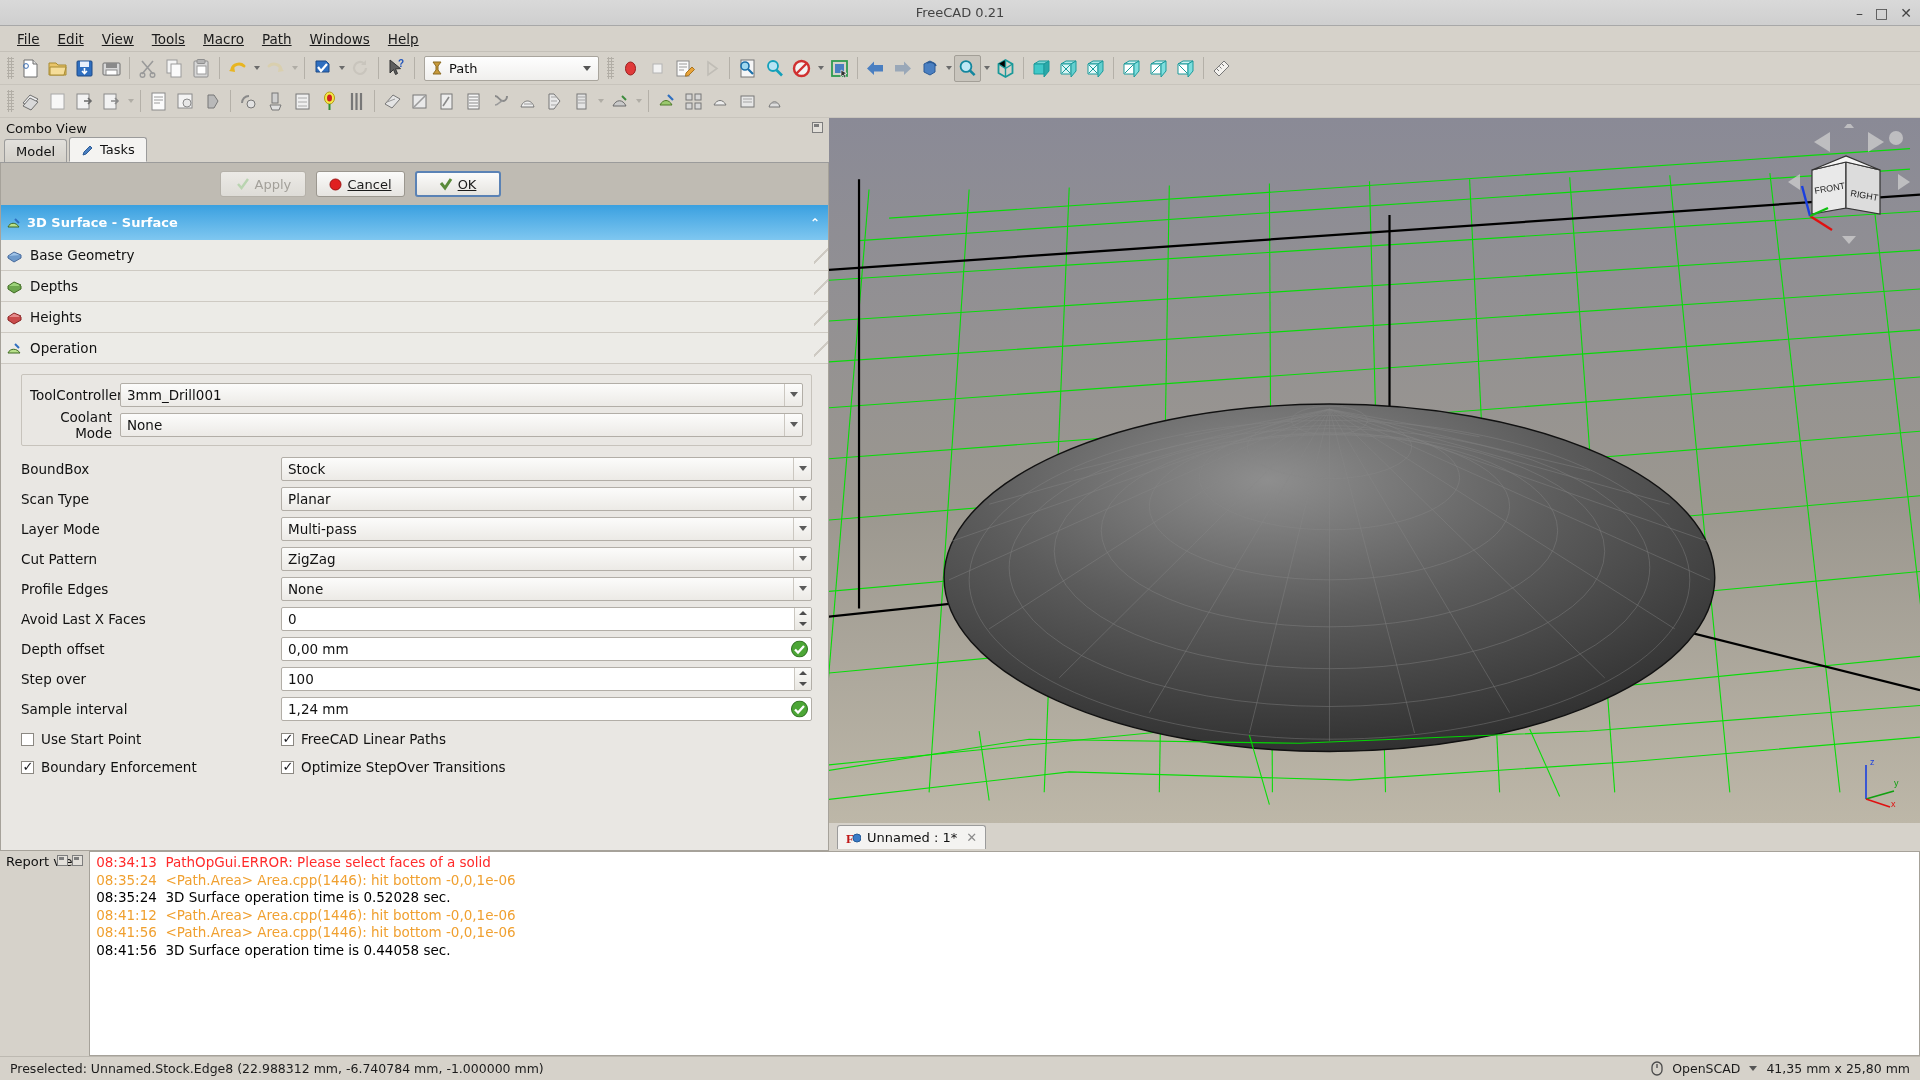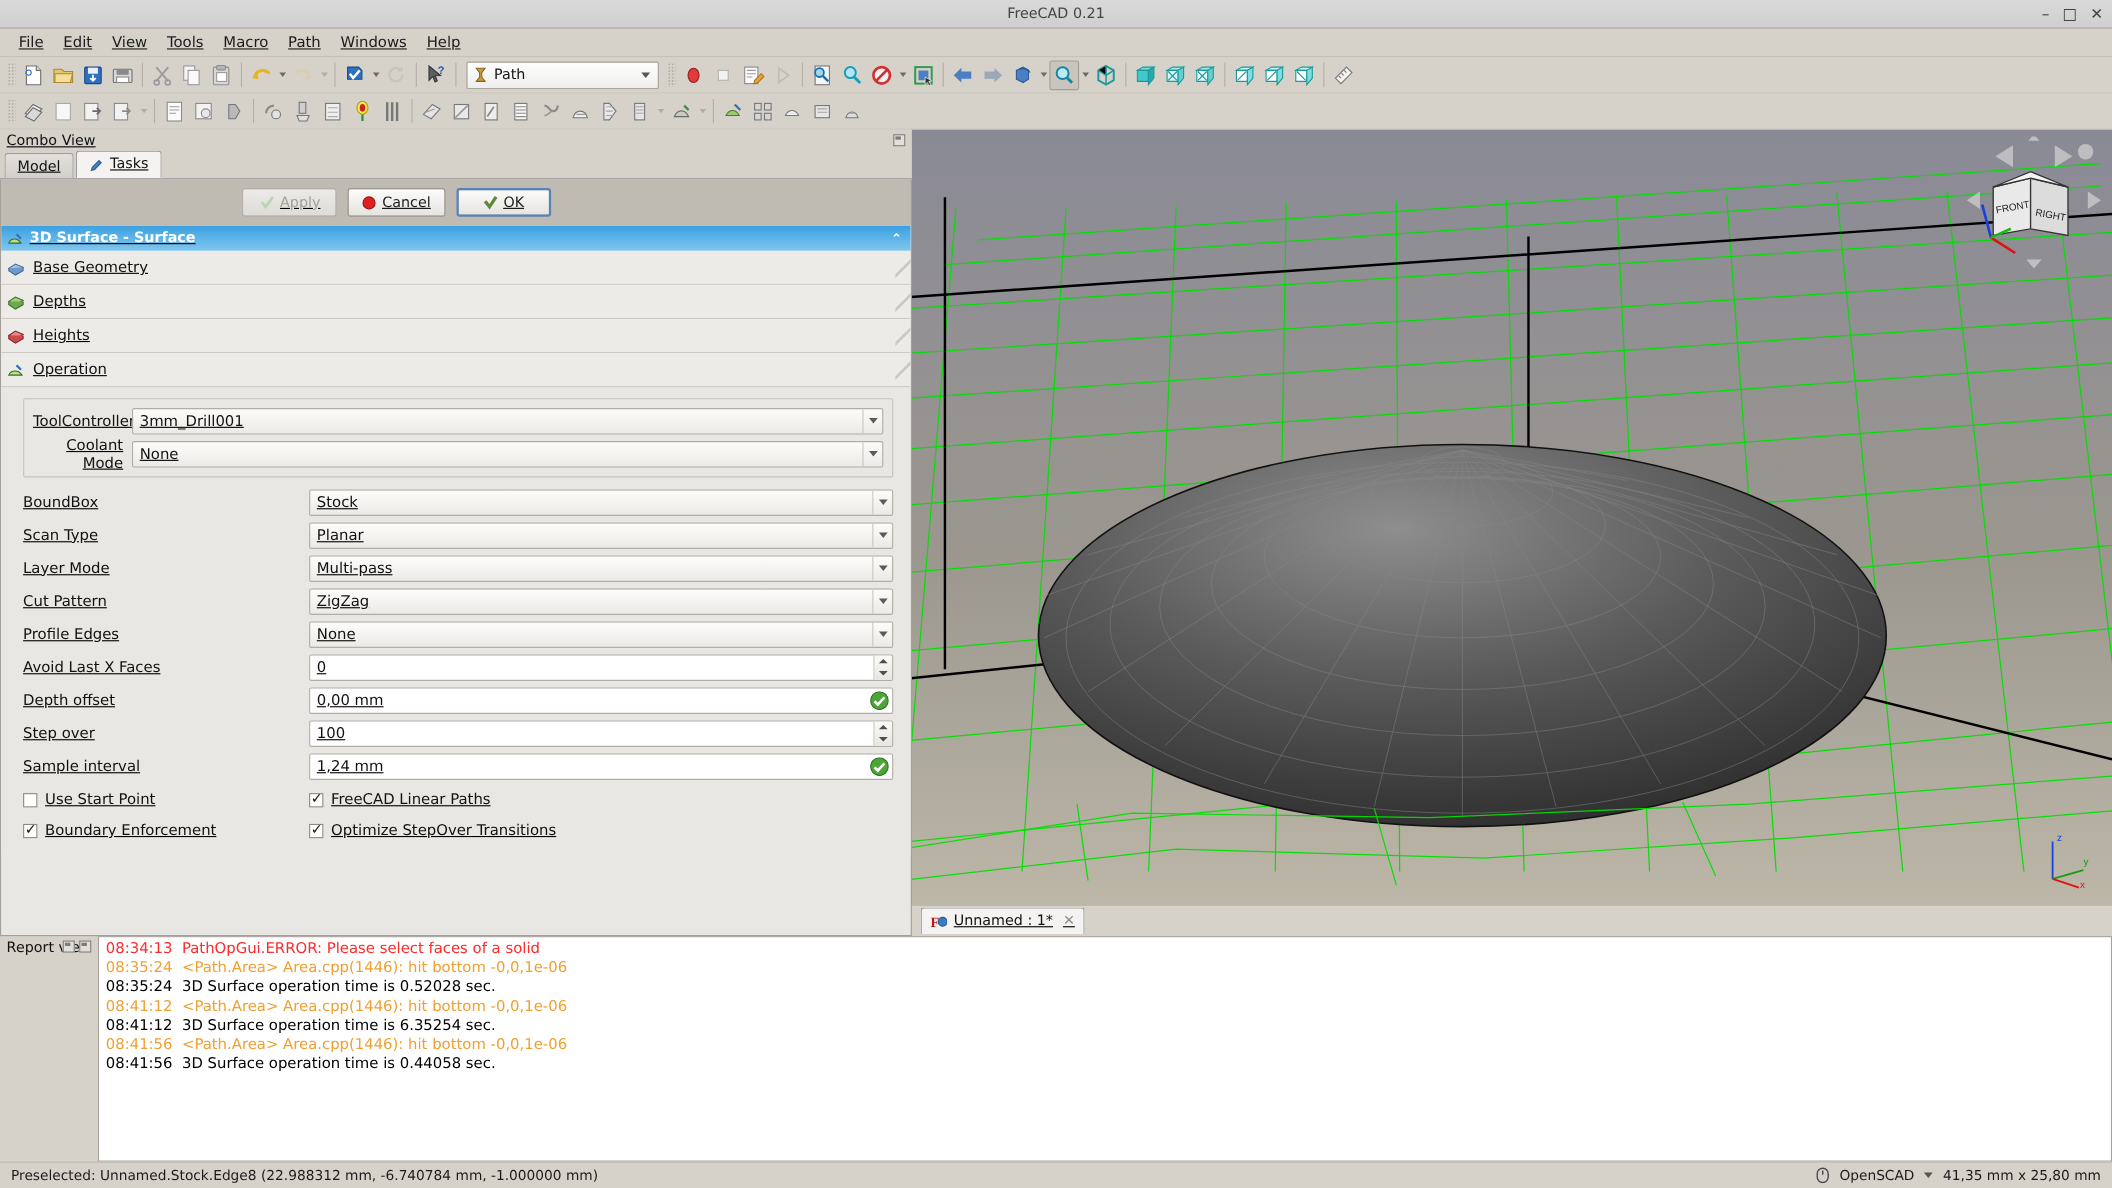--- a/index.html
+++ b/index.html
@@ -55,21 +55,21 @@
   .wb-select {
     height: 25px; width: 175px; margin: 0 5px;
     background: linear-gradient(#fefefe,#f0efed);
     border: 1px solid #a9a59d; border-radius: 2px;
     display: flex; align-items: center; padding: 0 4px; font-size: 13px; color: #111;
   }
   .wb-select .cap { flex: 1; padding-left: 4px; }
   .wb-select .caret { border-left: 4px solid transparent; border-right: 4px solid transparent; border-top: 5px solid #555; margin-right: 3px; }
 
   
-  .main { flex: 1; display: flex; min-height: 0; background: #d6d2ca; text-decoration: underline; }
+  .main { flex: 1; display: flex; min-height: 0; background: #d6d2ca; }
   .leftcol { width: 829px; display: flex; flex-direction: column; background: #d6d2ca; }
 
   .dock-title { height: 20px; font-size: 13px; color: #111; display: flex; align-items: center;
       padding: 0 6px; background: #d6d2ca; position: relative; }
   .dock-title .float { position: absolute; right: 6px; top: 4px; width: 11px; height: 11px;
       border: 1px solid #7d7d7d; background: #e3e0da; }
   .dock-title .float:after { content: ""; position: absolute; left: 1px; top: 1px; right: 3px; height: 3px; background: #7d7d7d; }
 
   
   .tabrow { display: flex; align-items: flex-end; height: 25px; padding-left: 4px; background: #d6d2ca; border-bottom: 1px solid #9b9b9b;}
@@ -83,21 +83,21 @@
   .btnbar { height: 42px; display: flex; align-items: center; justify-content: center; gap: 10px; padding-right: 108px;}
   .dlgbtn { height: 26px; min-width: 86px; padding: 0 12px; display: flex; align-items: center; justify-content: center; gap: 5px;
             border: 1px solid #9b978f; border-radius: 3px; background: linear-gradient(#fbfbfa,#e6e4e0);
             font-size: 13px; color: #1b1b1b; }
   .dlgbtn.disabled { color: #a3a09a; background: linear-gradient(#eceae6,#dedcd7); border-color: #b5b1a9;}
   .dlgbtn.default { border: 2px solid #5a82b5; }
   .dlgbtn u { text-decoration: underline; }
 
   .taskbox { flex: 1; background: #e9e7e3; margin: 0; overflow: hidden; position: relative; }
   .task-header {
-    height: 23px; display: flex; align-items: center; gap: 6px; padding: 0 6px;
+    height: 35px; display: flex; align-items: center; gap: 6px; padding: 0 6px;
     background: linear-gradient(#3aa0e0, #7fc7f0);
     color: #fff; font-weight: bold; font-size: 13px; position: relative;
   }
   .task-header .chev { position: absolute; right: 8px; color: #fff; font-size: 12px; }
   .grouprow { height: 31px; display: flex; align-items: center; gap: 8px; padding: 0 6px;
       font-size: 13.5px; color: #111; border-bottom: 1px solid #cecac3; background: #ecebe7; position: relative;}
   .grouprow:after { content:""; position: absolute; right: 0; top: 0; bottom: 0; width: 14px;
       background: linear-gradient(135deg, transparent 48%, #cecac3 48%, #cecac3 56%, transparent 56%); }
 
   .form { padding: 10px 16px 8px 20px; background: #e9e7e3; }
@@ -955,21 +955,20 @@
       <span class="ctrls">
         <i></i>
         <i></i>
       </span>
     </div>
     <div class="report-body">
       <div class="logline" style="color:#ff2a2a"><span>08:34:13</span>  <span>PathOpGui.ERROR: Please select faces of a solid</span></div>
       <div class="logline" style="color:#f0a030"><span>08:35:24</span>  <span>&lt;Path.Area&gt; Area.cpp(1446): hit bottom -0,0,1e-06</span></div>
       <div class="logline" style="color:#000000"><span>08:35:24</span>  <span>3D Surface operation time is 0.52028 sec.</span></div>
       <div class="logline" style="color:#f0a030"><span>08:41:12</span>  <span>&lt;Path.Area&gt; Area.cpp(1446): hit bottom -0,0,1e-06</span></div>
-      <div class="logline" style="color:#000000"><span>08:41:12</span>  <span>3D Surface operation time is 6.35254 sec.</span></div>
       <div class="logline" style="color:#f0a030"><span>08:41:56</span>  <span>&lt;Path.Area&gt; Area.cpp(1446): hit bottom -0,0,1e-06</span></div>
       <div class="logline" style="color:#000000"><span>08:41:56</span>  <span>3D Surface operation time is 0.44058 sec.</span></div>
     </div>
   </div>
 
   <div class="statusbar">
     <span>Preselected: Unnamed.Stock.Edge8 (22.988312 mm, -6.740784 mm, -1.000000 mm)</span>
     <span class="right">
       <svg width="12" height="15" viewBox="0 0 12 15">
           <rect x="1" y="1" width="10" height="13" rx="5" fill="none" stroke="#4a4a4a" stroke-width="1.3"></rect>

